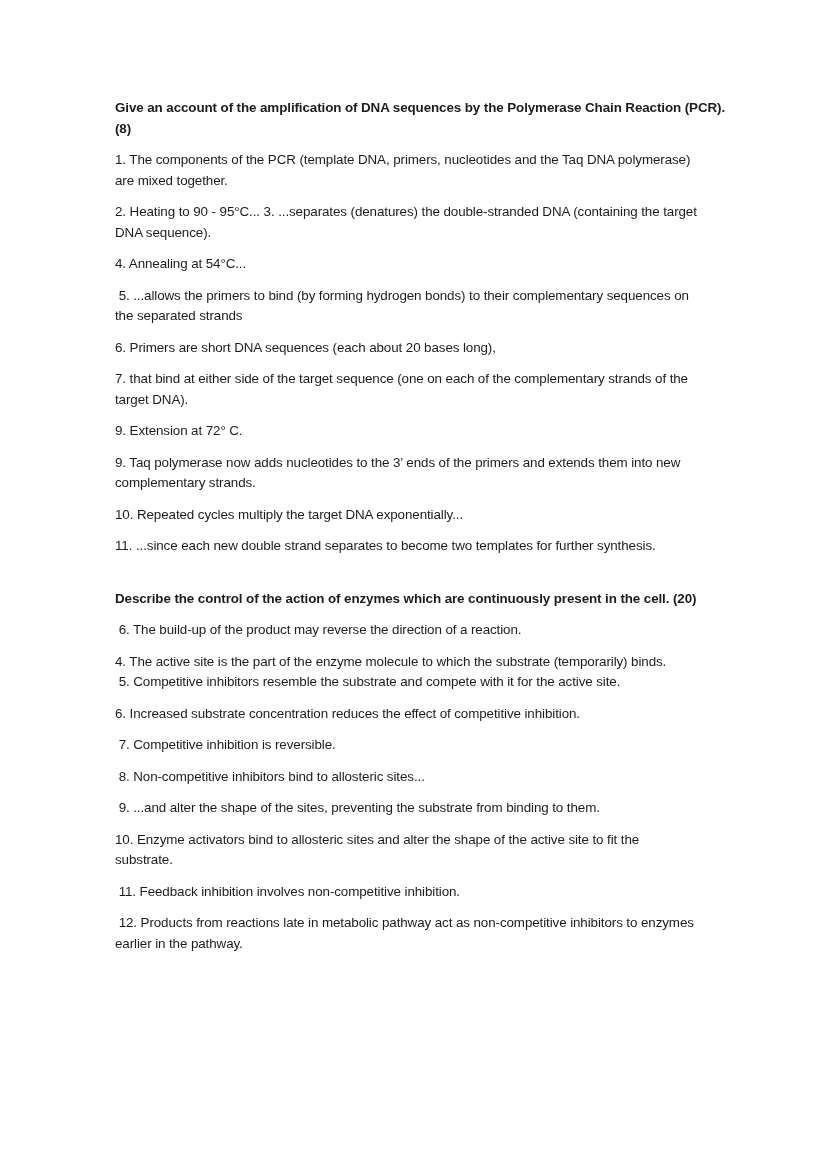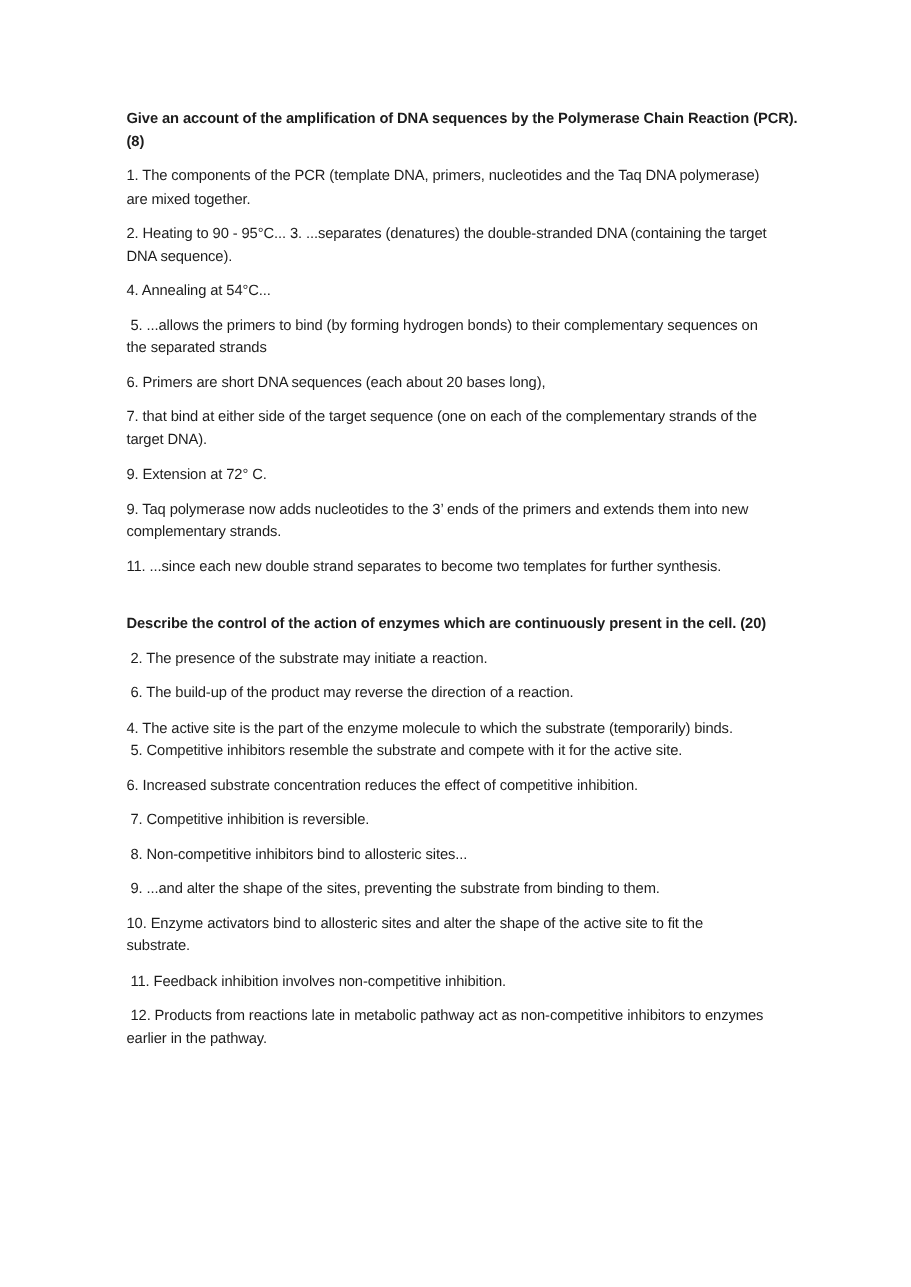--- a/index.html
+++ b/index.html
@@ -52,26 +52,26 @@
 DNA sequence).</p>
     <p class="para">4. Annealing at 54°C...</p>
     <p class="para"> 5. ...allows the primers to bind (by forming hydrogen bonds) to their complementary sequences on
 the separated strands</p>
     <p class="para">6. Primers are short DNA sequences (each about 20 bases long),</p>
     <p class="para">7. that bind at either side of the target sequence (one on each of the complementary strands of the
 target DNA).</p>
     <p class="para">9. Extension at 72° C.</p>
     <p class="para">9. Taq polymerase now adds nucleotides to the 3’ ends of the primers and extends them into new
 complementary strands.</p>
+    <p class="para">10. Repeated cycles multiply the target DNA exponentially...</p>
     <p class="para">11. ...since each new double strand separates to become two templates for further synthesis.</p>
   </div>
 
   <div class="section section-gap">
     <p class="heading">Describe the control of the action of enzymes which are continuously present in the cell. (20)</p>
-    <p class="para"> 2. The presence of the substrate may initiate a reaction.</p>
     <p class="para"> 6. The build-up of the product may reverse the direction of a reaction.</p>
     <p class="para">4. The active site is the part of the enzyme molecule to which the substrate (temporarily) binds.
  5. Competitive inhibitors resemble the substrate and compete with it for the active site.</p>
     <p class="para">6. Increased substrate concentration reduces the effect of competitive inhibition.</p>
     <p class="para"> 7. Competitive inhibition is reversible.</p>
     <p class="para"> 8. Non-competitive inhibitors bind to allosteric sites...</p>
     <p class="para"> 9. ...and alter the shape of the sites, preventing the substrate from binding to them.</p>
     <p class="para">10. Enzyme activators bind to allosteric sites and alter the shape of the active site to fit the
 substrate.</p>
     <p class="para"> 11. Feedback inhibition involves non-competitive inhibition.</p>

